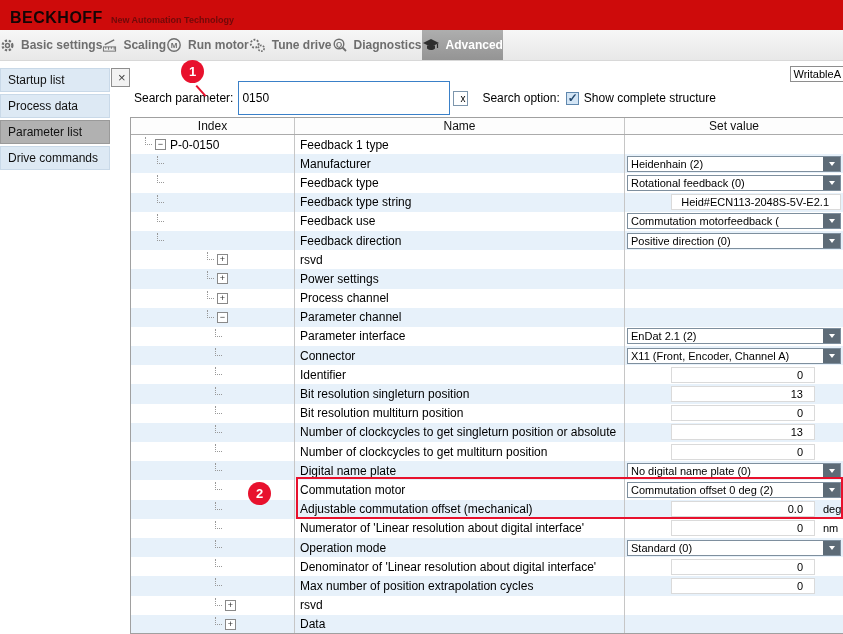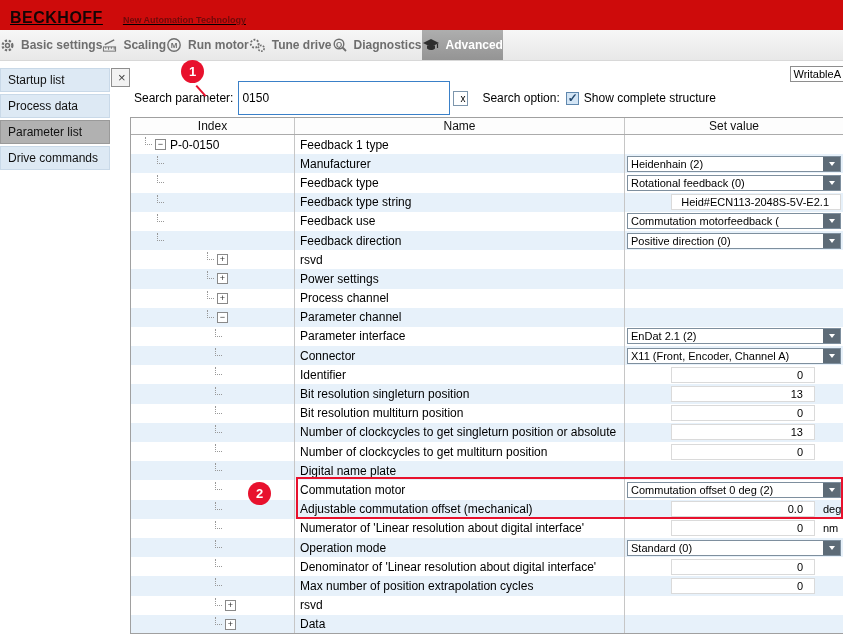--- a/index.html
+++ b/index.html
@@ -5,21 +5,21 @@
   * { box-sizing: border-box; }
   html,body { margin:0; padding:0; }
   body {
     width:843px; height:634px; overflow:hidden;
     font-family:"Liberation Sans", sans-serif;
     background:#fff;
   }
   .app { position:relative; width:843px; height:634px; overflow:hidden; }
 
   
-  .brandbar { height:30px; background:#ce0b0b; display:flex; align-items:flex-end; padding:0 0 4px 10px; gap:20px;text-decoration:underline; }
+  .brandbar { height:30px; background:#ce0b0b; display:flex; align-items:flex-end; padding:0 0 4px 10px; gap:8px; }
   .brand-logo { font-size:16px; font-weight:bold; color:#150505; letter-spacing:.5px; line-height:1; }
   .brand-tagline { font-size:9px; font-weight:bold; color:#6f0a0a; line-height:1.2; }
 
   
   .toolbar { height:31px; background:linear-gradient(#f7f7f7,#e8e8e8); display:flex; align-items:stretch; border-bottom:1px solid #d8d8d8; }
   .tab { display:flex; align-items:center; gap:6px; padding:0 0; font-size:12px; font-weight:bold; color:#6e6e6e; }
   .tab.selected { background:linear-gradient(#aeaeae,#949494); color:#fff; }
   .tab svg { flex:none; }
 
   
@@ -442,20 +442,29 @@
               </div>
             </div>
 
             <div class="trow">
               <div class="td td-index d-4">
                 <span class="conn"></span>
 
                 <span class="idxlabel"></span>
               </div>
               <div class="td td-name">Digital name plate</div>
+              <div class="td td-val">
+                <div class="valwrap t-dropdown">
+                  <div class="valbox">
+                    <span class="valtext">No digital name plate (0)</span>
+                    <span class="ddbtn"></span>
+                  </div>
+
+                </div>
+              </div>
             </div>
 
             <div class="trow">
               <div class="td td-index d-4">
                 <span class="conn"></span>
 
                 <span class="idxlabel"></span>
               </div>
               <div class="td td-name">Commutation motor</div>
               <div class="td td-val">

